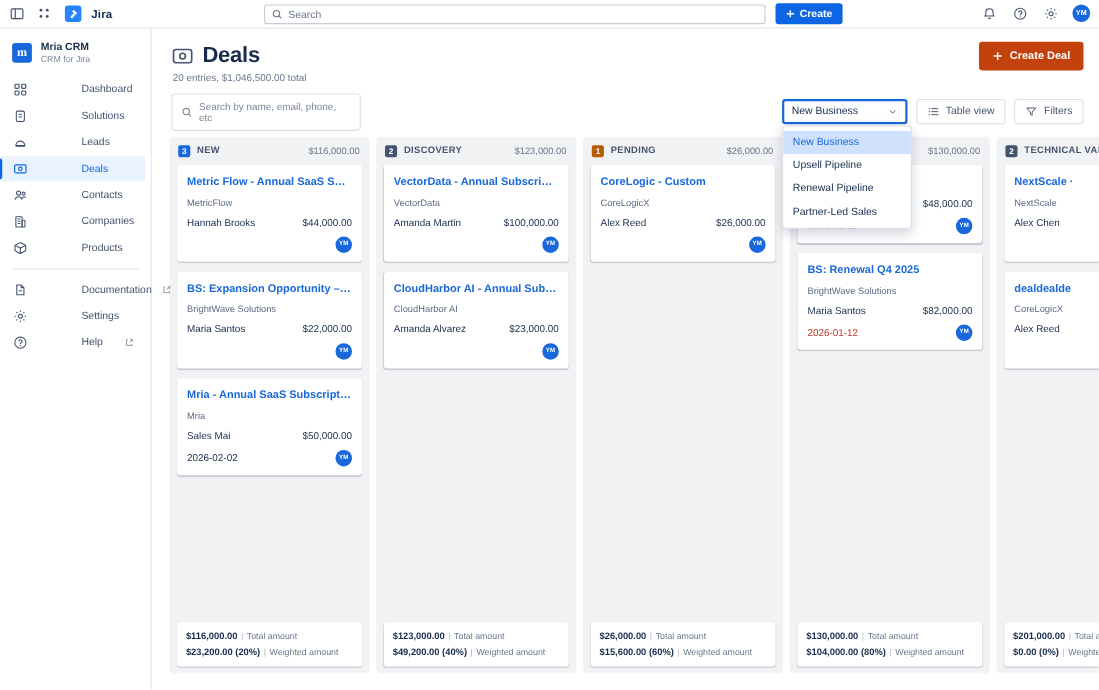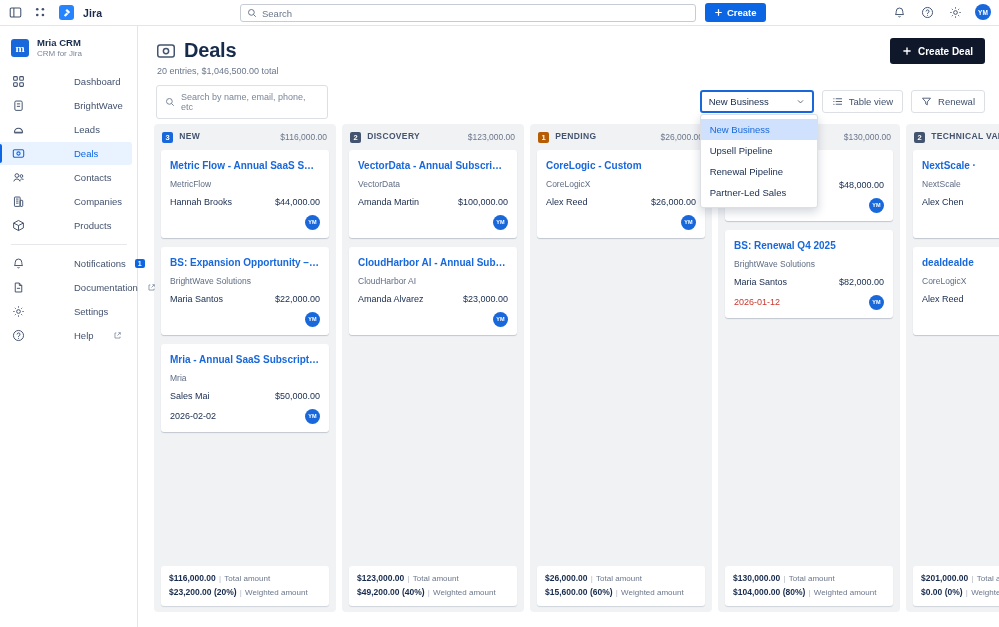--- a/index.html
+++ b/index.html
@@ -91,21 +91,21 @@
     width: 861px; height: 601px; background: #fff; overflow: hidden;
   }
   .page-head { padding: 13px 18px 0 18px; position: relative; }
   .title-row { display: flex; align-items: center; gap: 8px; }
   .title-ico { width: 20px; height: 20px; color: #44546f; }
   .page-title { font-size: 20px; font-weight: bold; color: #172b4d; letter-spacing: -.2px; }
   .page-sub { font-size: 9px; color: #6b778c; margin-top: 4px; margin-left: 1px; }
 
   .btn-create-deal {
     position: absolute; right: 14px; top: 12px;
-    height: 26px; padding: 0 12px; background: #0f172a; color: #fff;
+    height: 26px; padding: 0 12px; background: #c2410c; color: #fff;
     border: none; border-radius: 3px; font-size: 10px; font-weight: bold;
     display: flex; align-items: center; gap: 6px; cursor: pointer;
     font-family: "Liberation Sans", sans-serif;
   }
 
   .toolbar {
     display: flex; align-items: center; margin: 14px 14px 0 18px; position: relative; height: 23px;
   }
   .tb-searchbox {
     width: 172px; height: 23px; border: 1px solid #dcdfe4; border-radius: 3px;
@@ -278,21 +278,21 @@
     </div>
 
     <div class="nav-item">
       <span class="ic">
         <svg width="13" height="13" viewBox="0 0 16 16" fill="none" stroke="currentColor" stroke-width="1.2">
           <rect x="3.5" y="2.5" width="9" height="11.5" rx="1.5"></rect>
             <line x1="6" y1="6" x2="10" y2="6"></line>
             <line x1="6" y1="9" x2="10" y2="9"></line>
         </svg>
       </span>
-      <span class="lbl">BrightWave</span>
+      <span class="lbl">Solutions</span>
     </div>
 
     <div class="nav-item">
       <span class="ic">
         <svg width="13" height="13" viewBox="0 0 16 16" fill="none" stroke="currentColor" stroke-width="1.3">
           <path d="M3 11.5a5 5 0 0 1 10 0z"></path>
             <line x1="3" y1="12.2" x2="13" y2="12.2"></line>
         </svg>
       </span>
       <span class="lbl">Leads</span>
@@ -340,30 +340,20 @@
             <path d="M2 5l6 3 6-3M8 8v6.2"></path>
         </svg>
       </span>
       <span class="lbl">Products</span>
     </div>
   </div>
 
   <div class="nav-sep"></div>
 
   <div>
-    <div class="nav-item">
-      <span class="ic">
-        <svg width="13" height="13" viewBox="0 0 16 16" fill="none" stroke="currentColor" stroke-width="1.2">
-          <path d="M4 6.5a4 4 0 0 1 8 0c0 3 1 4 1 4H3s1-1 1-4z"></path>
-            <path d="M6.6 12.6a1.6 1.6 0 0 0 2.8 0"></path>
-        </svg>
-      </span>
-      <span class="lbl">Notifications</span>
-      <span class="badge-count">1</span>
-    </div>
 
     <div class="nav-item">
       <span class="ic">
         <svg width="13" height="13" viewBox="0 0 16 16" fill="none" stroke="currentColor" stroke-width="1.2">
           <path d="M4 2.5h5l3 3v8H4z"></path>
             <path d="M9 2.5v3h3"></path>
             <line x1="6" y1="9" x2="10" y2="9"></line>
         </svg>
       </span>
       <span class="lbl">Documentation</span>
@@ -474,21 +464,21 @@
         </span>
         <span class="lbl">Table view</span>
       </div>
 
       <div class="btn-plain">
         <span>
           <svg width="11" height="11" viewBox="0 0 16 16" fill="none" stroke="#44546f" stroke-width="1.3" stroke-linejoin="round">
             <path d="M2.2 3.2h11.6L9.2 8.6v4.2l-2.4-1.4V8.6z"></path>
           </svg>
         </span>
-        <span class="lbl">Renewal</span>
+        <span class="lbl">Filters</span>
       </div>
     </div>
   </div>
 
   <div class="board">
 
     <div class="column">
       <div class="col-head">
         <span class="col-badge" style="background:#1868db;">3</span>
         <span class="col-name">NEW</span>

